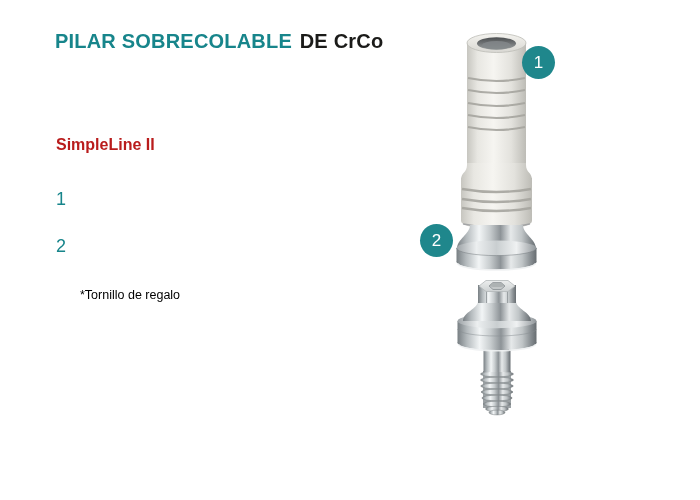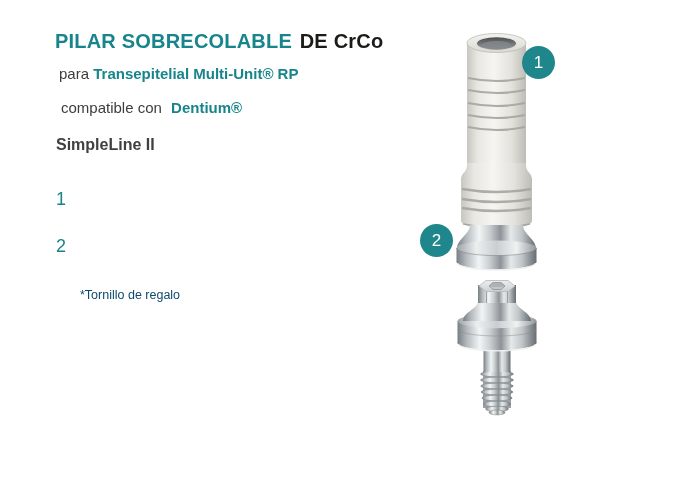--- a/index.html
+++ b/index.html
@@ -15,60 +15,52 @@
 
   .subtitle{position:absolute;left:59px;top:65px;margin:0;
             font-size:15px;white-space:nowrap;}
   .compat{position:absolute;left:61px;top:99px;margin:0;
           font-size:15px;white-space:nowrap;}
   .muted{color:#3d3d3b;font-weight:400;}
   .accent-bold{color:#17858B;font-weight:700;}
   .compat .accent-bold{margin-left:5px;}
 
   .product-line{position:absolute;left:56px;top:136px;margin:0;
-                font-size:16px;font-weight:700;color:#404040;}
+                font-size:16px;font-weight:700;color:#b91c1c;}
 
   .parts{position:absolute;left:56px;top:190px;margin:0;padding:0;
          list-style:none;width:330px;}
   .parts li{display:flex;align-items:flex-start;margin-bottom:29px;}
   .parts .num{color:#17858B;font-size:18px;line-height:18px;width:24px;
               flex:0 0 24px;}
   .parts .label{color:#1f1f1d;font-size:12.5px;line-height:15px;
                 padding-top:3px;}
   .footnote{position:absolute;left:80px;top:288px;margin:0;
-            font-size:12.5px;color:#0c4a6e;}
+            font-size:12.5px;color:#000000;}
 
   
   .figure-svg{position:absolute;left:0;top:0;}
 
   .badge{position:absolute;width:33px;height:33px;border-radius:50%;
          background:#1F878C;color:#ffffff;display:flex;align-items:center;
          justify-content:center;font-size:17px;line-height:1;}
   .badge-1{left:522px;top:46px;}
   .badge-2{left:420px;top:224px;}
 </style>
 </head>
 <body>
 
 <div class="canvas">
 
   <h1 class="title">
     <span class="accent">PILAR SOBRECOLABLE</span>
     <span class="dark">DE CrCo</span>
   </h1>
 
-  <p class="subtitle">
-    <span class="muted">para</span>
-    <span class="accent-bold">Transepitelial Multi-Unit® RP</span>
-  </p>
 
-  <p class="compat">
-    <span class="muted">compatible con</span>
-    <span class="accent-bold">Dentium®</span>
-  </p>
 
   <p class="product-line">SimpleLine II</p>
 
   <ul class="parts">
     <li>
       <span class="num">1</span>
     </li>
     <li>
       <span class="num">2</span>
     </li>

